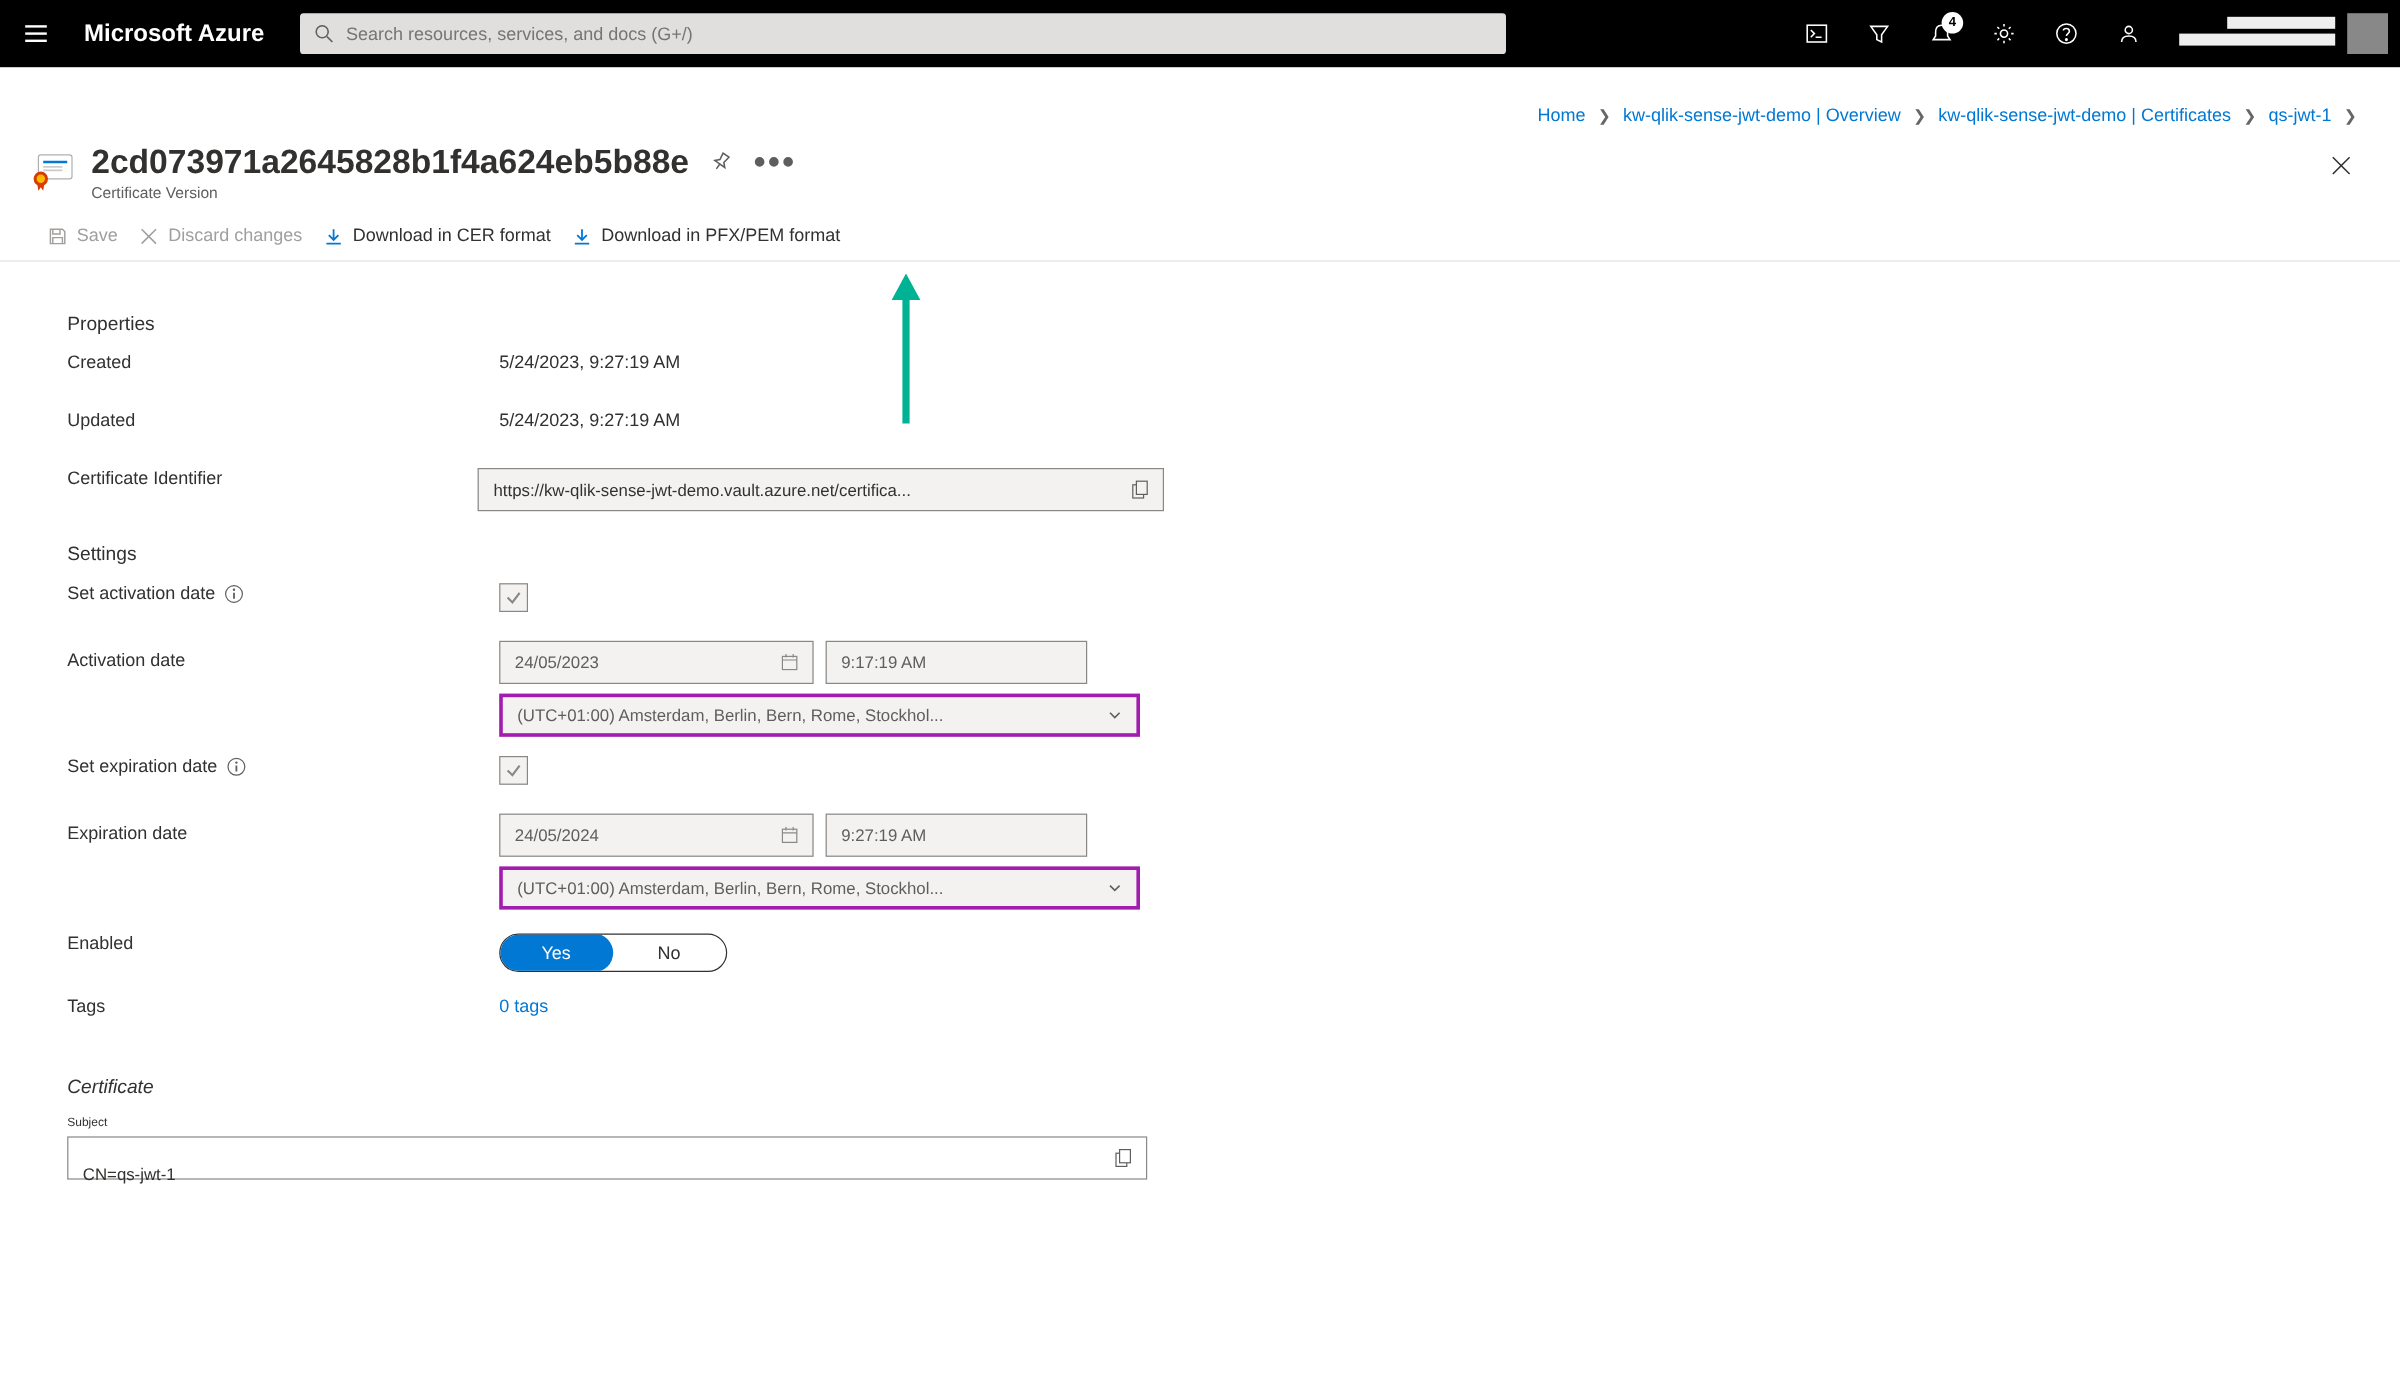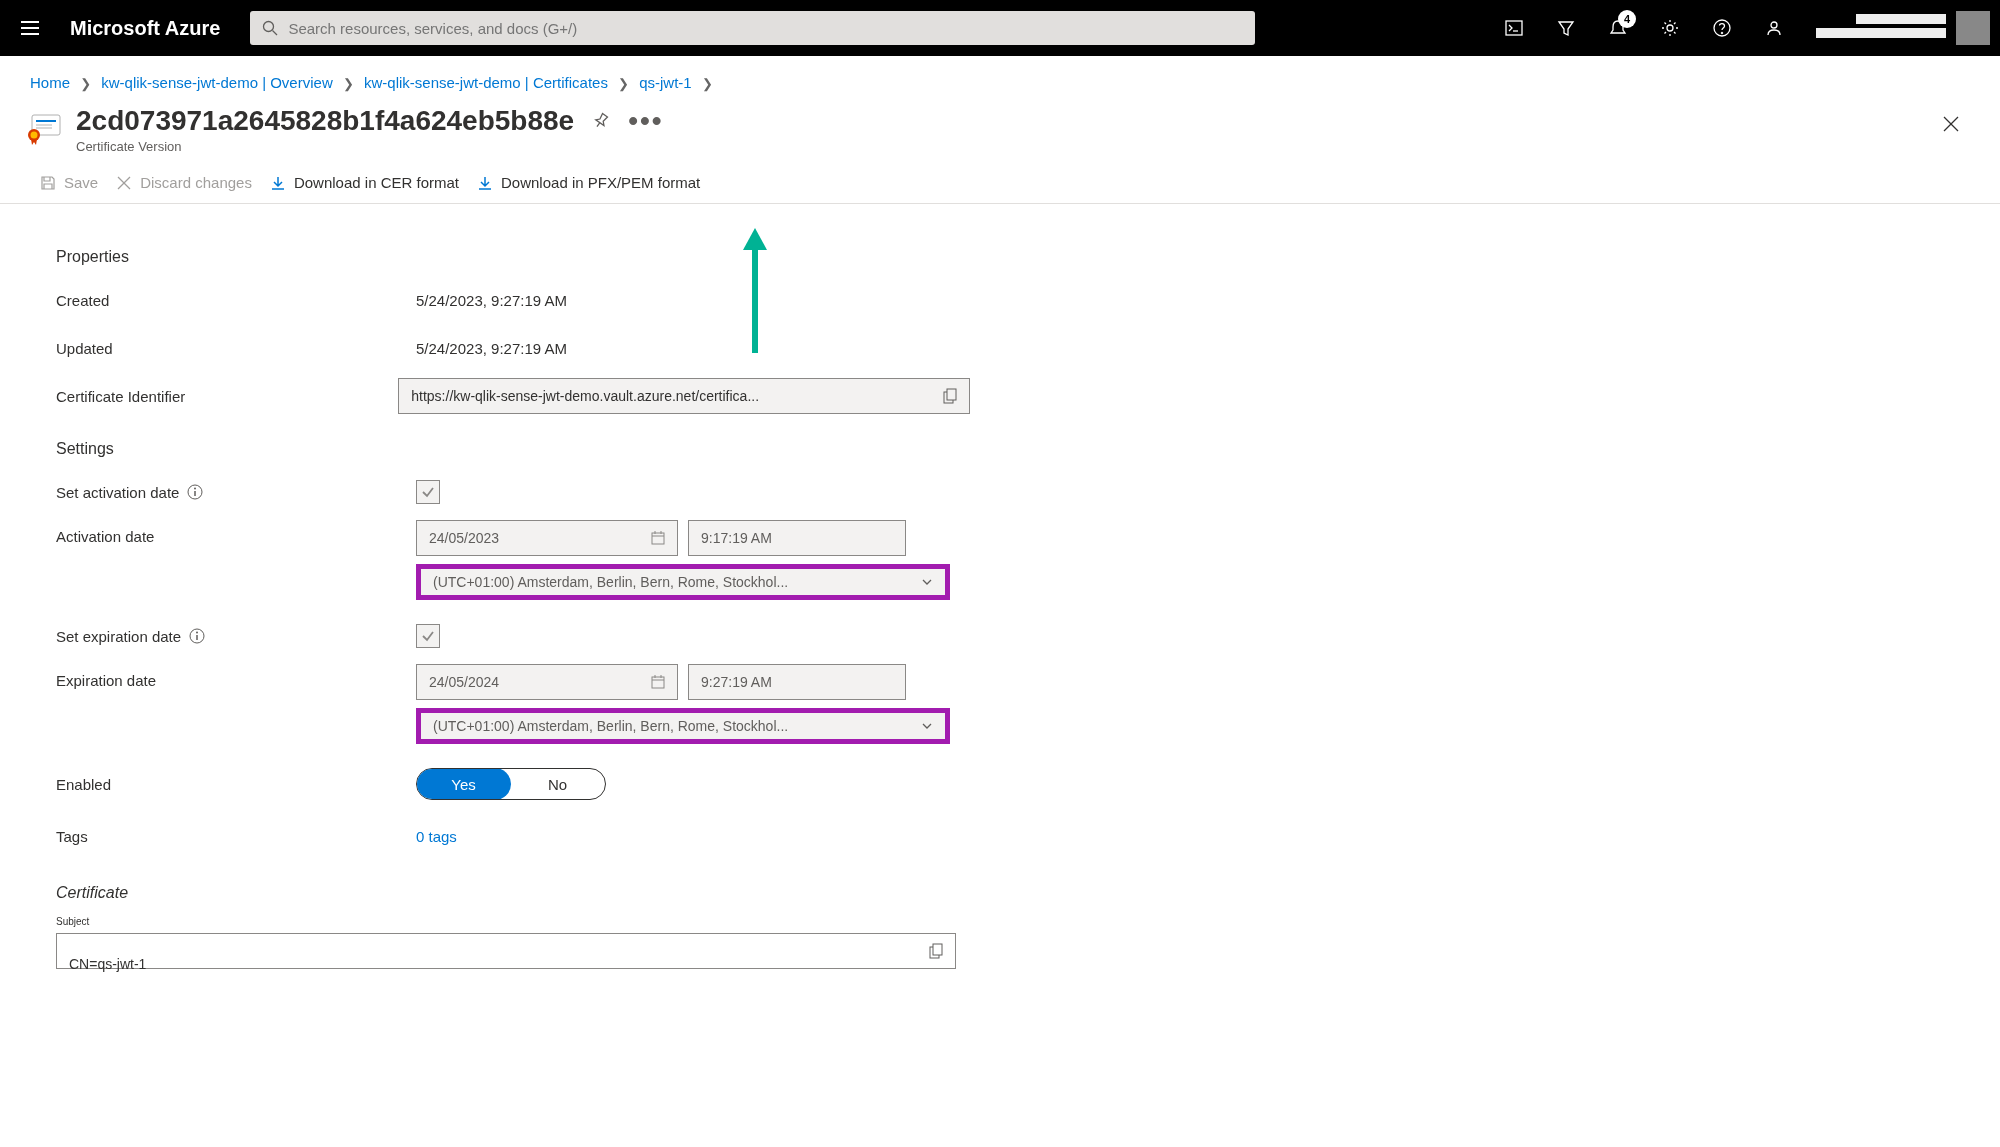--- a/index.html
+++ b/index.html
@@ -19,21 +19,21 @@
   .top-icons { display: flex; align-items: center; gap: 8px; margin-left: 20px; }
   .top-icon-btn { width: 44px; height: 44px; display:flex; align-items:center; justify-content:center; cursor:pointer; position:relative; }
   .top-icon-btn svg { stroke: #fff; fill: none; }
   .badge { position:absolute; top:4px; right:4px; background:#fff; color:#000; border-radius:50%; width:18px; height:18px; font-size:11px; display:flex; align-items:center; justify-content:center; font-weight:600;}
   .account-area { display:flex; align-items:center; gap:10px; margin-left:20px; }
   .account-text { display:flex; flex-direction:column; align-items:flex-end; font-size:12px; }
   .account-text div { background:#eee; height:10px; margin-bottom:4px; }
   .avatar-block { width:34px; height:34px; background:#888; }
 
   
-  .breadcrumb { padding: 18px 30px 0 30px; font-size: 15px; }
+  .breadcrumb { padding: 32px 30px 0 30px; font-size: 15px; text-align: right; }
   .breadcrumb a { color: #0078d4; text-decoration: none; }
   .breadcrumb .sep { color: #666; margin: 0 6px; font-size:13px;}
   
   
   .page-header { padding: 14px 30px 0 26px; display:flex; align-items:flex-start; gap:14px; }
   .cert-icon { width:36px; height:36px; margin-top:6px; flex-shrink:0; }
   .header-main { flex:1; }
   .page-title { font-size: 28px; font-weight: 600; display:flex; align-items:center; gap:18px;}
   .page-subtitle { font-size: 13px; color: #605e5c; margin-top: 2px; }
   .title-icon-btn { cursor:pointer; color:#605e5c; display:inline-flex; align-items:center;}
@@ -43,34 +43,34 @@
   .toolbar { display:flex; align-items:center; gap:18px; padding: 20px 30px 12px 40px; border-bottom: 1px solid #e1dfdd; font-size:15px;}
   .toolbar-btn { display:flex; align-items:center; gap:8px; cursor:pointer; }
   .toolbar-btn.disabled { color:#a19f9d; cursor:default; }
   .toolbar-btn svg { }
   .toolbar-btn.disabled svg { stroke:#a19f9d; fill:#a19f9d; }
   .toolbar-btn .dl-icon { stroke:#0078d4; }
   
   
   .content { padding: 20px 30px 40px 56px; max-width: 1000px; }
   .section-h { font-size: 16px; font-weight: 400; margin: 24px 0 14px 0; }
-  .prop-row { display:flex; align-items:center; min-height: 40px; margin-bottom: 8px; }
+  .prop-row { display:flex; align-items:flex-start; min-height: 40px; margin-bottom: 8px; }
   .prop-label { width: 360px; font-size:15px; display:flex; align-items:center; gap:8px;}
   .prop-value { font-size:15px; }
   .readonly-field { display:flex; align-items:center; background:#f3f2f1; border:1px solid #8a8886; height:36px; padding:0 12px; width:600px; font-size:14px; color:#323130; border-radius:0;}
   .readonly-field .field-text { flex:1; overflow:hidden; text-overflow:ellipsis; white-space:nowrap; }
   .copy-icon { cursor:pointer; margin-left:8px; flex-shrink:0;}
   
   .checkbox { width:24px; height:24px; border:1px solid #8a8886; background:#f3f2f1; display:flex; align-items:center; justify-content:center; color:#8a8886;}
   .info-icon { display:inline-flex; }
   
   .date-row { display:flex; gap:10px; }
   .date-input { display:flex; align-items:center; justify-content:space-between; background:#f3f2f1; border:1px solid #8a8886; height:36px; padding:0 12px; width:262px; font-size:14px; color:#605e5c;}
   .time-input { display:flex; align-items:center; background:#f3f2f1; border:1px solid #8a8886; height:36px; padding:0 12px; width:218px; font-size:14px; color:#605e5c;}
-  .tz-select { display:flex; align-items:center; justify-content:space-between; background:#f3f2f1; border:5px solid #a21caf; height:36px; padding:0 12px; width:534px; font-size:14px; color:#605e5c; margin-top:8px;}
+  .tz-select { display:flex; align-items:center; justify-content:space-between; background:#f3f2f1; border:3px solid #a21caf; height:36px; padding:0 12px; width:534px; font-size:14px; color:#605e5c; margin-top:8px;}
   
   .toggle-pill { display:flex; border:1px solid #323130; border-radius:18px; overflow:hidden; width:190px; height:32px; }
   .toggle-opt { flex:1; display:flex; align-items:center; justify-content:center; font-size:15px; cursor:pointer;}
   .toggle-opt.active { background:#0078d4; color:#fff; border-radius:18px; margin:-1px;}
   
   .link-text { color:#0078d4; cursor:pointer; font-size:15px;}
   
   .subject-field { display:flex; align-items:center; background:#fff; border:1px solid #8a8886; height:36px; padding:0 12px; width:900px; font-size:14px; margin-top:6px;}
   .subject-field .field-text { flex:1;margin-top:25px; }
   

